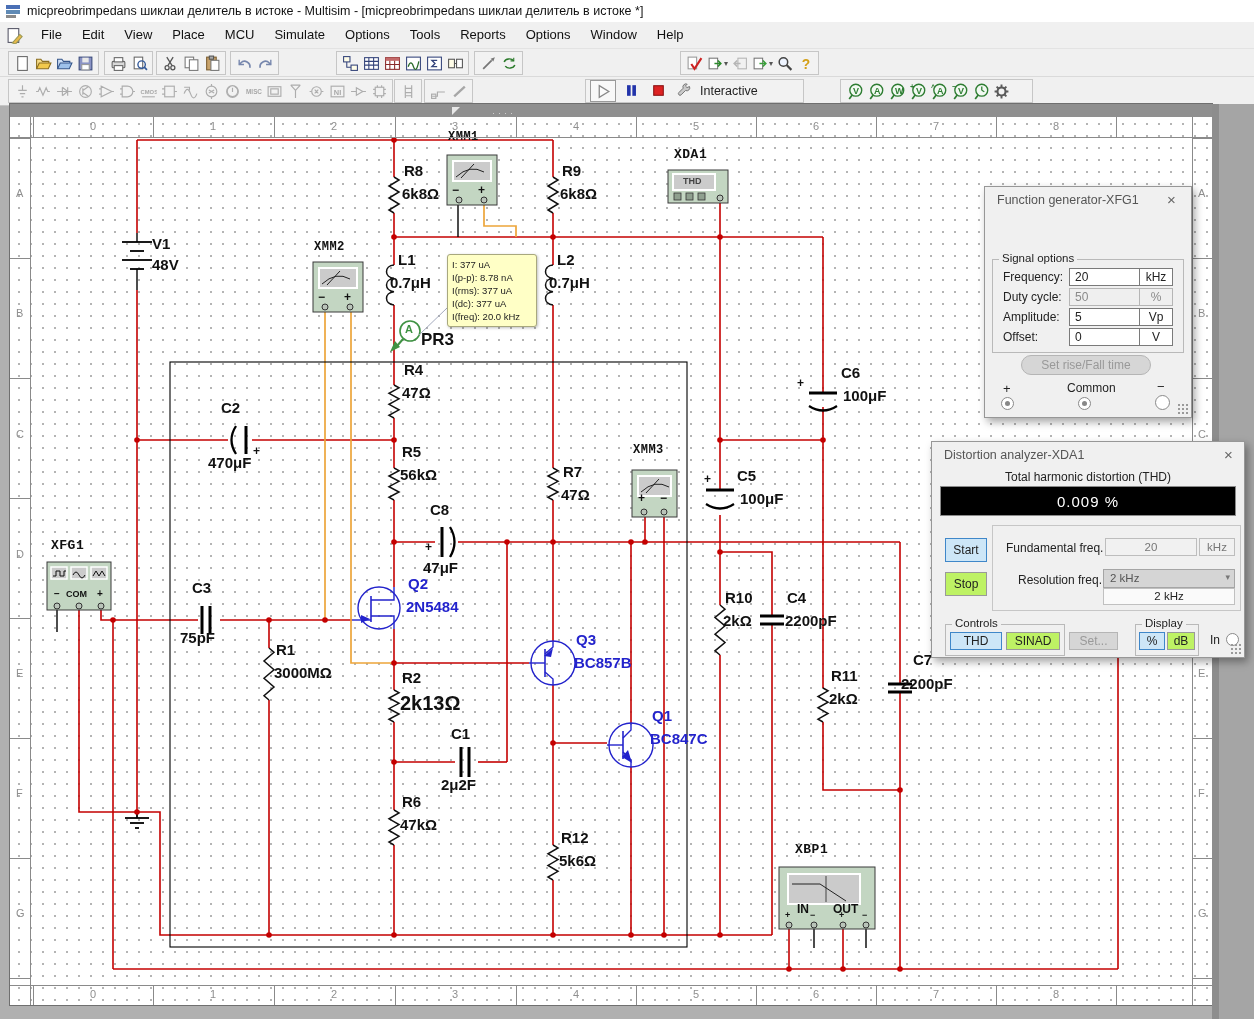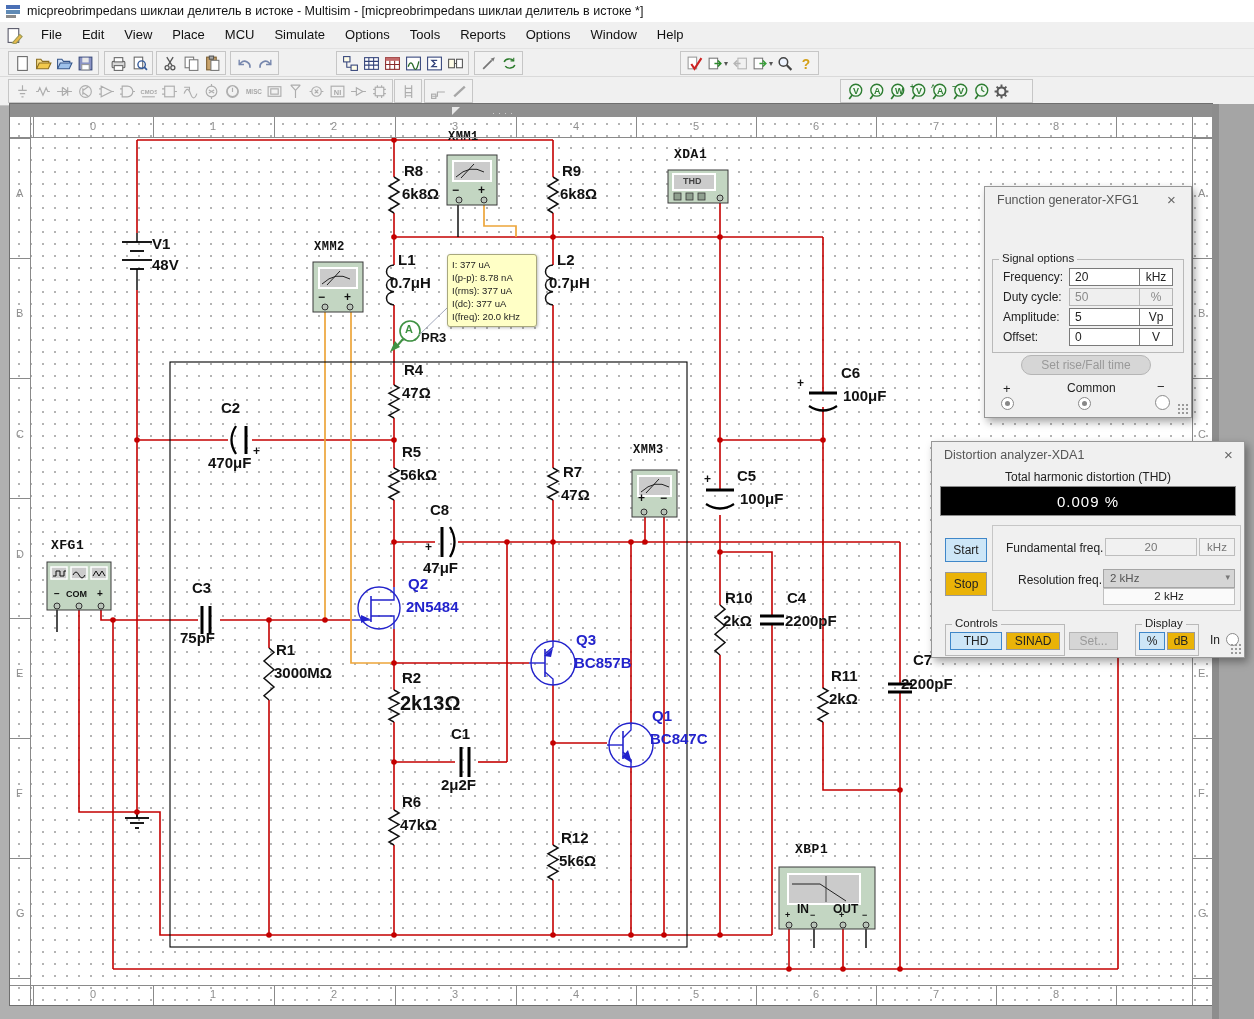--- a/index.html
+++ b/index.html
@@ -64,21 +64,21 @@
   .wavebtn{position:absolute;width:50px;height:15px;background:#d4d4d4;border:1px solid #8f8f8f;
            display:flex;align-items:center;justify-content:center;}
   .wavebtn.sel{background:#cde6f7;border:1px solid #559cd6;}
   .sigrow{position:absolute;left:0;width:100%;height:18px;}
   .sigrow .slab{position:absolute;left:10px;top:2px;font-size:12px;}
   .sigrow .sval{position:absolute;left:76px;top:0;width:64px;height:16px;background:#fff;
                 border:1px solid #7a7a7a;font-size:12px;padding-left:5px;line-height:16px;}
   .sigrow .sunit{position:absolute;left:146px;top:0;width:32px;height:16px;background:#fff;
                  border:1px solid #7a7a7a;font-size:12px;text-align:center;line-height:16px;}
   .sigrow.off .sval,.sigrow.off .sunit{background:#efefef;border-color:#b5b5b5;color:#8a8a8a;}
-  .btn{display:flex;align-items:center;justify-content:center;font-size:12px;background:#eab308;
+  .btn{display:flex;align-items:center;justify-content:center;font-size:12px;background:#bef264;
        border:1px solid #9a9a9a;position:absolute;}
   .btn.sel{background:#cde6f7;border:1px solid #3f87c9;}
   .btn.dis{background:#d6d6d6;border:1px solid #b5b5b5;color:#999;}
   .radio{position:absolute;border-radius:50%;background:#fff;border:1px solid #8a8a8a;}
   .radio .dot{position:absolute;left:50%;top:50%;width:5px;height:5px;margin:-2.5px 0 0 -2.5px;
               border-radius:50%;background:#888;}
   .grip{position:absolute;width:12px;height:12px;
         background-image:radial-gradient(#9a9a9a 1.2px, rgba(0,0,0,0) 1.2px);background-size:4px 4px;}
   .blackdisp{position:absolute;background:#000;border:1px solid #8a8a8a;color:#fff;
              display:flex;align-items:center;justify-content:center;font-size:15px;letter-spacing:1px;}
@@ -301,20 +301,46 @@
         </span>
         <span class="tbbtn">
           <svg width="17" height="17" viewBox="0 0 16 16">
             <text x="4.5" y="13" font-size="13" font-weight="bold" fill="#d4a017">?</text>
           </svg>
         </span>
       </div>
     </div>
 
   <div id="toolbar2" class="toolbar">
+    <div class="runbox">
+      <span id="simbtns" style="display:flex;gap:3px;">
+          <span class="runbtn framed">
+            <svg width="17" height="17" viewBox="0 0 16 16">
+              <path d="M4,2.5 L13,8 L4,13.5 Z" fill="#fbfbfb" stroke="#888" stroke-width="1.2"></path>
+            </svg>
+          </span>
+          <span class="runbtn">
+            <svg width="17" height="17" viewBox="0 0 16 16">
+              <rect x="3.8" y="3" width="3.4" height="10" fill="#2233aa"></rect>
+              <rect x="8.8" y="3" width="3.4" height="10" fill="#2233aa"></rect>
+            </svg>
+          </span>
+          <span class="runbtn">
+            <svg width="17" height="17" viewBox="0 0 16 16">
+              <rect x="3.5" y="3.5" width="9" height="9" fill="#dd2222" stroke="#881111"></rect>
+            </svg>
+          </span>
+        </span>
+      <span class="tbbtn">
+        <svg width="16" height="16" viewBox="0 0 16 16">
+            <path d="M13.5,3.5a3,3 0 0 1 -4,4L5.2,11.8a1.6,1.6 0 0 1 -2.3,-2.3L7.2,5.2a3,3 0 0 1 4,-4l-1.8,1.8 1.6,1.6z" fill="#c9c9c9" stroke="#777"></path>
+          </svg>
+      </span>
+      <span class="interactive-label">Interactive</span>
+    </div>
     <div class="probebox" id="probebox">
         <span class="tbbtn">
           <svg width="17" height="17" viewBox="0 0 16 16">
             <path d="M3,15 L6.2,10.8" stroke="#2e7d32" stroke-width="1.6"></path>
             <circle cx="9.2" cy="6.8" r="5.6" fill="#f2f9f2" stroke="#2e7d32" stroke-width="1.3"></circle>
             <text x="6.6" y="10" font-size="8.5" font-weight="bold" fill="#2e7d32">V</text>
           </svg>
         </span>
         <span class="tbbtn">
           <svg width="17" height="17" viewBox="0 0 16 16">
@@ -706,21 +732,21 @@
           <div class="slabel mono" style="left: 664px; top: 31px; font-size: 13px;">XDA1</div>
           <div class="slabel dim" style="left: 673px; top: 60px; font-size: 9px;">THD</div>
           <div class="slabel" style="left: 394px; top: 46px; font-size: 15px;">R8</div>
           <div class="slabel" style="left: 392px; top: 69px; font-size: 15px;">6k8Ω</div>
           <div class="slabel" style="left: 552px; top: 46px; font-size: 15px;">R9</div>
           <div class="slabel" style="left: 550px; top: 69px; font-size: 15px;">6k8Ω</div>
           <div class="slabel" style="left: 388px; top: 135px; font-size: 15px;">L1</div>
           <div class="slabel" style="left: 380px; top: 158px; font-size: 15px;">0.7μH</div>
           <div class="slabel" style="left: 547px; top: 135px; font-size: 15px;">L2</div>
           <div class="slabel" style="left: 539px; top: 158px; font-size: 15px;">0.7μH</div>
-          <div class="slabel" style="left: 411px; top: 214px; font-size: 13px;">PR3</div>
+          <div class="slabel" style="left: 411px; top: 214px; font-size: 17px;">PR3</div>
           <div class="slabel green" style="left: 395px; top: 207px; font-size: 11px;">A</div>
           <div class="slabel" style="left: 394px; top: 245px; font-size: 15px;">R4</div>
           <div class="slabel" style="left: 392px; top: 268px; font-size: 15px;">47Ω</div>
           <div class="slabel" style="left: 211px; top: 283px; font-size: 15px;">C2</div>
           <div class="slabel" style="left: 198px; top: 338px; font-size: 15px;">470μF</div>
           <div class="slabel" style="left: 243px; top: 328px; font-size: 12px;">+</div>
           <div class="slabel" style="left: 831px; top: 248px; font-size: 15px;">C6</div>
           <div class="slabel" style="left: 833px; top: 271px; font-size: 15px;">100μF</div>
           <div class="slabel" style="left: 787px; top: 260px; font-size: 12px;">+</div>
           <div class="slabel" style="left: 392px; top: 327px; font-size: 15px;">R5</div>

